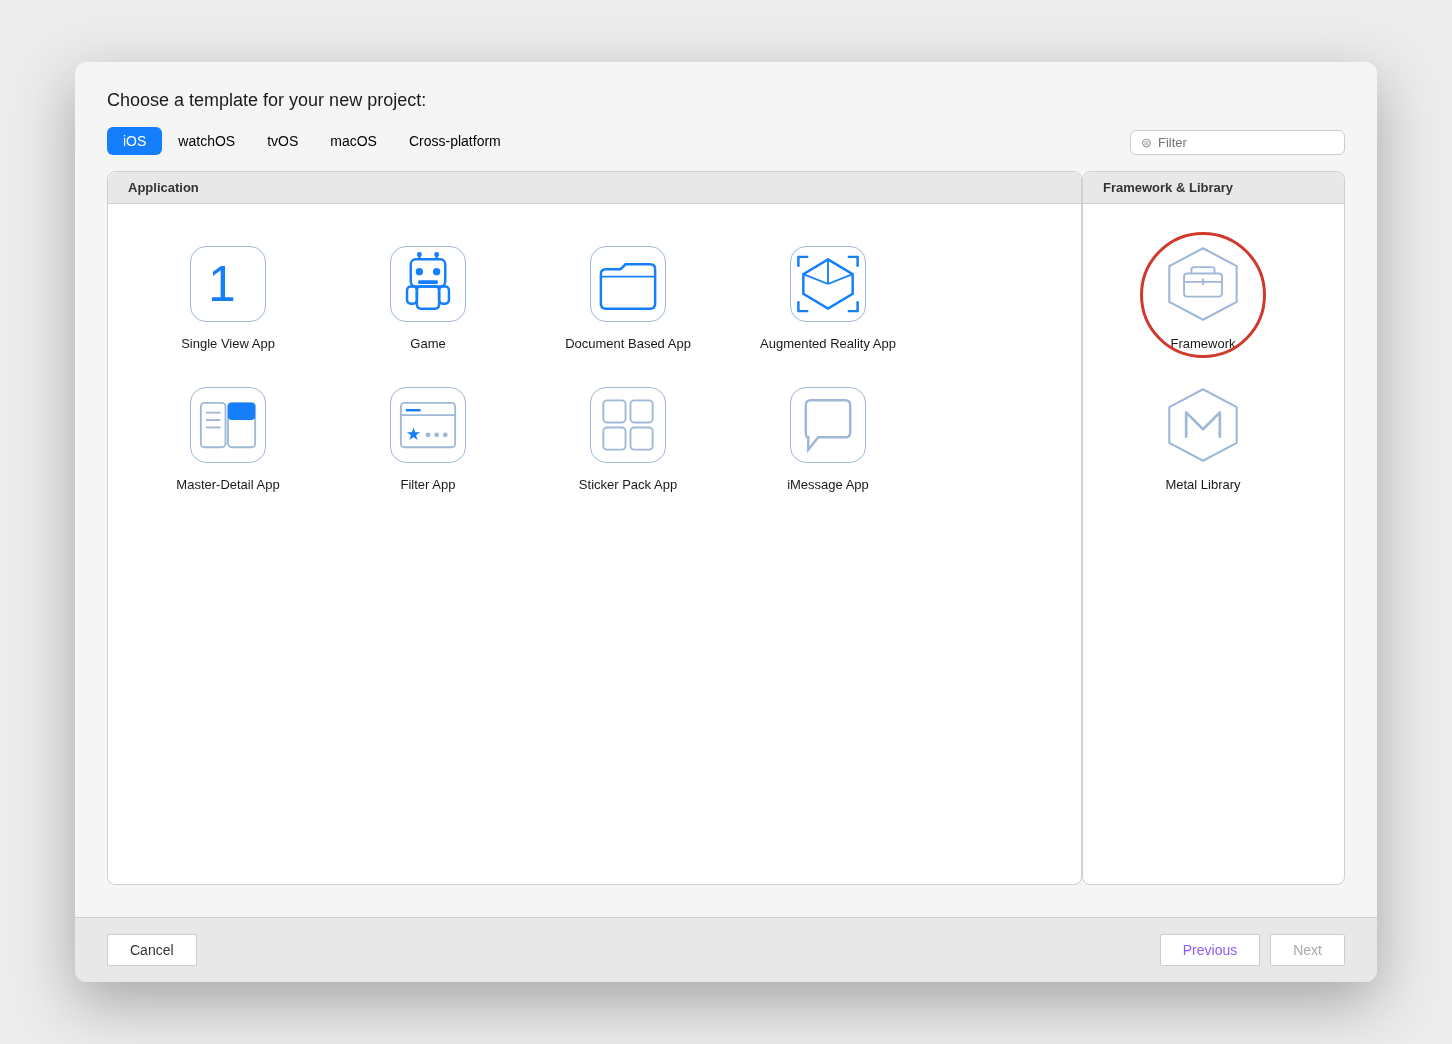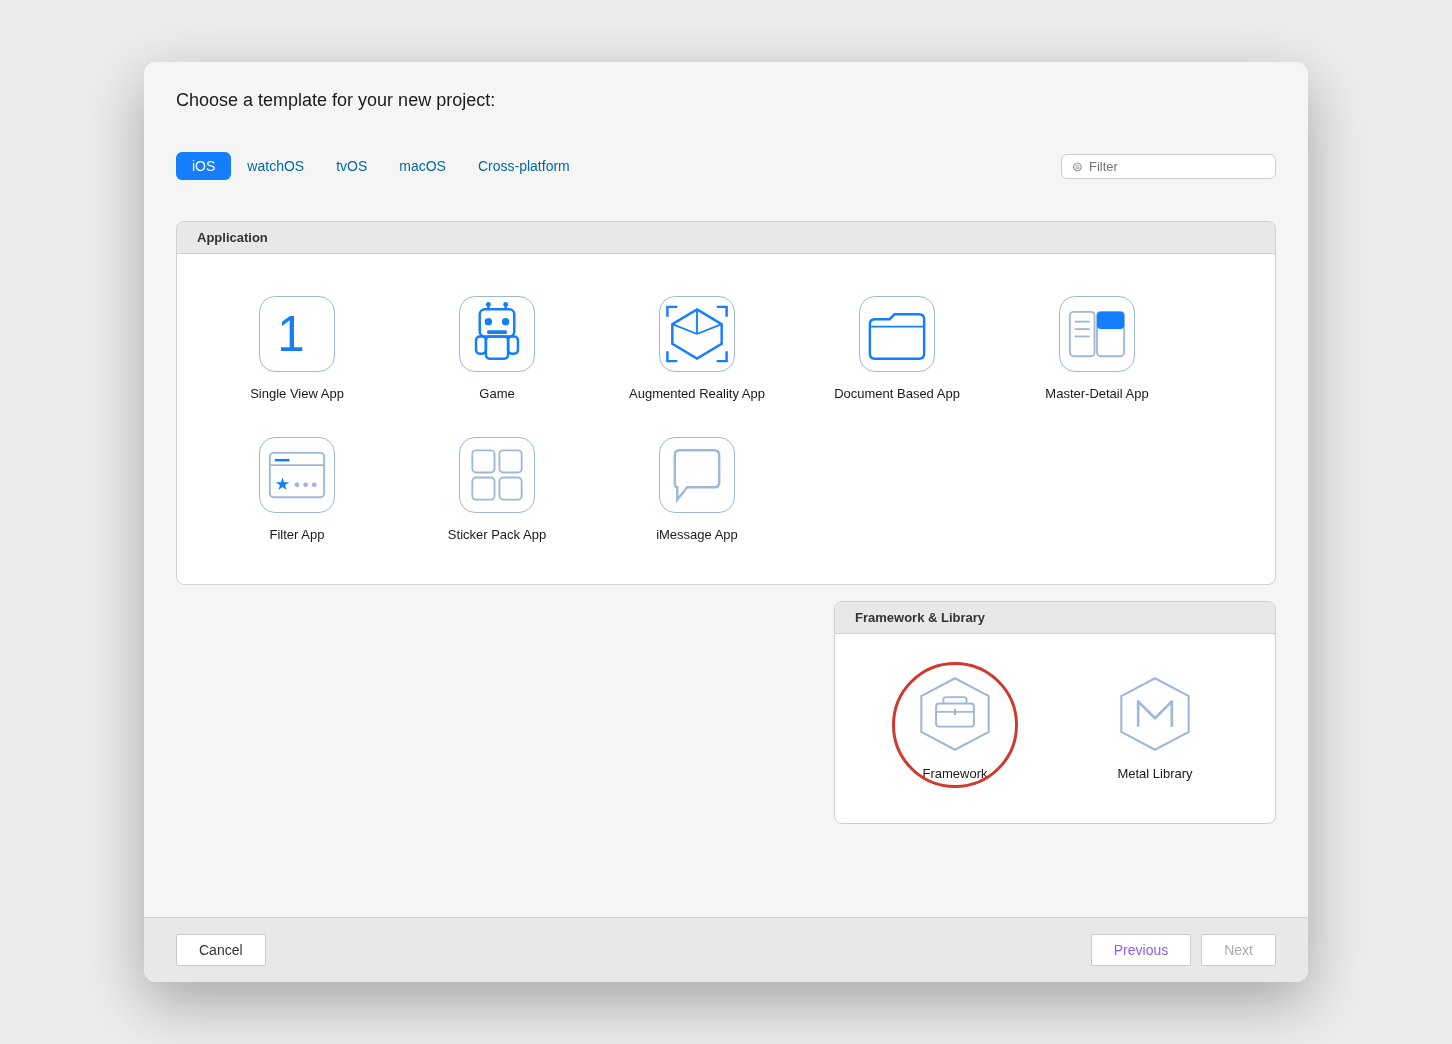--- a/index.html
+++ b/index.html
@@ -8,49 +8,48 @@
       background: #ececec;
       width: 1452px;
       height: 1044px;
       display: flex;
       align-items: center;
       justify-content: center;
     }
     .dialog {
       background: #f5f5f5;
       border-radius: 12px;
-      width: 1164px;
+      width: 1302px;
       min-height: 920px;
       box-shadow: 0 20px 60px rgba(0,0,0,0.3);
       display: flex;
       flex-direction: column;
       overflow: hidden;
-      gap: 25px;
     }
     .dialog-header {
       padding: 28px 32px 16px 32px;
       background: #f5f5f5;
     }
     .dialog-title {
       font-size: 18px;
       font-weight: 400;
       color: #1a1a1a;
     }
     .tabs-row {
       display: flex;
-      align-items: center;
+      align-items: flex-end;
       padding: 0 32px 0 32px;
       gap: 0;
       background: #f5f5f5;
       margin-bottom: 0;
     }
     .tab {
       padding: 6px 16px;
       font-size: 14px;
-      color: #0369a1;
+      color: #000000;
       cursor: pointer;
       border-radius: 6px;
       border: none;
       background: transparent;
       font-family: inherit;
     }
     .tab.active {
       background: #147EFB;
       color: white;
       border-radius: 6px;
@@ -76,24 +75,22 @@
       font-size: 13px;
       color: #999;
       background: transparent;
       width: 100%;
       font-family: inherit;
     }
     .content-area {
       flex: 1;
       padding: 16px 32px 16px 32px;
       display: flex;
-      flex-direction: column;
       gap: 0;
       background: #f5f5f5;
-      align-items: flex-end;
     }
     .section {
       background: white;
       border: 1px solid #d0d0d0;
       border-radius: 8px;
       margin-bottom: 16px;
       overflow: hidden;
     }
     .section-header {
       background: #e8e8e8;
@@ -250,46 +247,46 @@
             </div>
           </div>
           <span class="template-label">Game</span>
         </div>
 
         <div class="template-item">
           <div class="template-icon">
             <div class="icon-rounded-rect">
               <svg viewBox="0 0 60 60" width="56" height="56" xmlns="http://www.w3.org/2000/svg">
 
+                <path d="M8,22 Q8,18 12,18 L24,18 L28,14 L48,14 Q52,14 52,18 L52,46 Q52,50 48,50 L12,50 Q8,50 8,46 Z" fill="none" stroke="#147EFB" stroke-width="2"></path>
+                <path d="M8,24 L52,24" stroke="#147EFB" stroke-width="1.5"></path>
+              </svg>
+            </div>
+          </div>
+          <span class="template-label">Document Based App</span>
+        </div>
+
+        <div class="template-item">
+          <div class="template-icon">
+            <div class="icon-rounded-rect">
+              <svg viewBox="0 0 60 60" width="56" height="56" xmlns="http://www.w3.org/2000/svg">
+
                 <polygon points="30,10 50,22 50,38 30,50 10,38 10,22" fill="none" stroke="#147EFB" stroke-width="2"></polygon>
                 <line x1="30" y1="10" x2="30" y2="30" stroke="#147EFB" stroke-width="1.5"></line>
                 <line x1="10" y1="22" x2="30" y2="30" stroke="#147EFB" stroke-width="1.5"></line>
                 <line x1="50" y1="22" x2="30" y2="30" stroke="#147EFB" stroke-width="1.5"></line>
 
                 <path d="M6,16 L6,8 L14,8" fill="none" stroke="#147EFB" stroke-width="2"></path>
                 <path d="M46,8 L54,8 L54,16" fill="none" stroke="#147EFB" stroke-width="2"></path>
                 <path d="M6,44 L6,52 L14,52" fill="none" stroke="#147EFB" stroke-width="2"></path>
                 <path d="M46,52 L54,52 L54,44" fill="none" stroke="#147EFB" stroke-width="2"></path>
               </svg>
             </div>
           </div>
           <span class="template-label">Augmented Reality App</span>
-        </div>
-
-        <div class="template-item">
-          <div class="template-icon">
-            <div class="icon-rounded-rect">
-              <svg viewBox="0 0 60 60" width="56" height="56" xmlns="http://www.w3.org/2000/svg">
-
-                <path d="M8,22 Q8,18 12,18 L24,18 L28,14 L48,14 Q52,14 52,18 L52,46 Q52,50 48,50 L12,50 Q8,50 8,46 Z" fill="none" stroke="#147EFB" stroke-width="2"></path>
-                <path d="M8,24 L52,24" stroke="#147EFB" stroke-width="1.5"></path>
-              </svg>
-            </div>
-          </div>
-          <span class="template-label">Document Based App</span>
         </div>
 
         <div class="template-item">
           <div class="template-icon">
             <div class="icon-rounded-rect">
               <svg viewBox="0 0 60 60" width="56" height="56" xmlns="http://www.w3.org/2000/svg">
 
                 <rect x="8" y="12" width="20" height="36" rx="3" fill="none" stroke="#a0b8d8" stroke-width="1.5"></rect>
                 <rect x="30" y="12" width="22" height="36" rx="3" fill="none" stroke="#a0b8d8" stroke-width="1.5"></rect>
                 <rect x="30" y="12" width="22" height="14" rx="3" fill="#147EFB"></rect>

